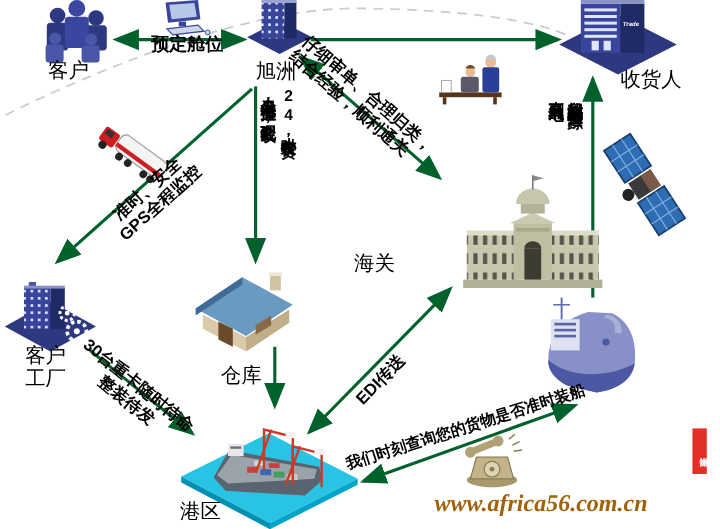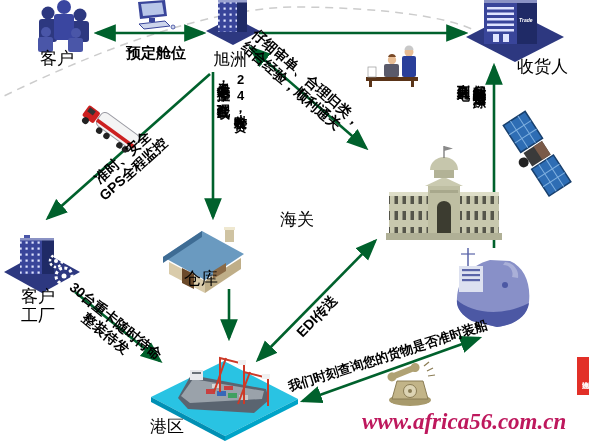--- a/index.html
+++ b/index.html
@@ -7,21 +7,21 @@
          font-family:"Liberation Sans","DejaVu Sans",sans-serif;color:#000;}
   #diagram-svg{position:absolute;left:0;top:0;}
   .lbl{position:absolute;font-weight:normal;font-size:17px;line-height:19px;white-space:nowrap;}
   .lbl-sm{position:absolute;font-weight:bold;font-size:15px;white-space:nowrap;}
   .rot{position:absolute;font-weight:bold;font-size:14px;line-height:16px;white-space:nowrap;
        transform-origin:center center;}
   .vtxt{position:absolute;font-weight:bold;font-size:13px;letter-spacing:1px;
         writing-mode:vertical-rl;text-orientation:upright;white-space:nowrap;}
   .two-line{display:flex;flex-direction:column;}
   #watermark{position:absolute;left:362px;top:409px;font-family:"Liberation Serif","DejaVu Serif",serif;
-             font-style:italic;font-size:23px;font-weight:bold;color:#be185d;white-space:nowrap;}
+             font-style:italic;font-size:20px;font-weight:bold;color:#a16207;white-space:nowrap;}
   #red-badge{position:absolute;left:577px;top:357px;width:12px;height:38px;background:#e23028;
              color:#fff;font-size:7px;line-height:7px;writing-mode:vertical-rl;text-orientation:upright;
              text-align:center;overflow:hidden;}
   .center{text-align:center;}
 </style>
 </head>
 <body>
 
 <div id="stage">
 
@@ -241,29 +241,29 @@
       <line x1="424" y1="366" x2="429" y2="362"></line>
       <line x1="427" y1="371" x2="433" y2="368"></line>
       <line x1="428" y1="376" x2="435" y2="375"></line>
     </g>
   </g>
 </svg>
 
 <div class="lbl" style="left:40px;top:49px;">客户</div>
 <div class="lbl" style="left:213px;top:50px;">旭洲</div>
 <div class="lbl" style="left:517px;top:57px;">收货人</div>
-<div class="lbl" style="left:280px;top:210px;">海关</div>
-<div class="lbl" style="left:184px;top:269px;text-align:right;">仓库</div>
+<div class="lbl" style="left:295px;top:210px;">海关</div>
+<div class="lbl" style="left:184px;top:303px;text-align:right;">仓库</div>
 <div class="lbl two-line" style="left:21px;top:287px;">
   <span>客户</span>
   <span>工厂</span>
 </div>
 <div class="lbl" style="left:150px;top:417px;">港区</div>
 
-<div class="lbl-sm" style="left:126px;top:44px;">预定舱位</div>
+<div class="lbl-sm" style="left:126px;top:28px;">预定舱位</div>
 
 <div class="rot" style="left:232px;top:68px;transform:rotate(41deg);">
   <div>仔细审单、合理归类，</div>
   <div>结合经验，顺利通关</div>
 </div>
 <div class="rot center" style="left:85px;top:147px;transform:rotate(-42deg);">
   <div>准时、安全</div>
   <div>GPS全程监控</div>
 </div>
 <div class="rot center" style="left:54px;top:311px;transform:rotate(39deg);">

